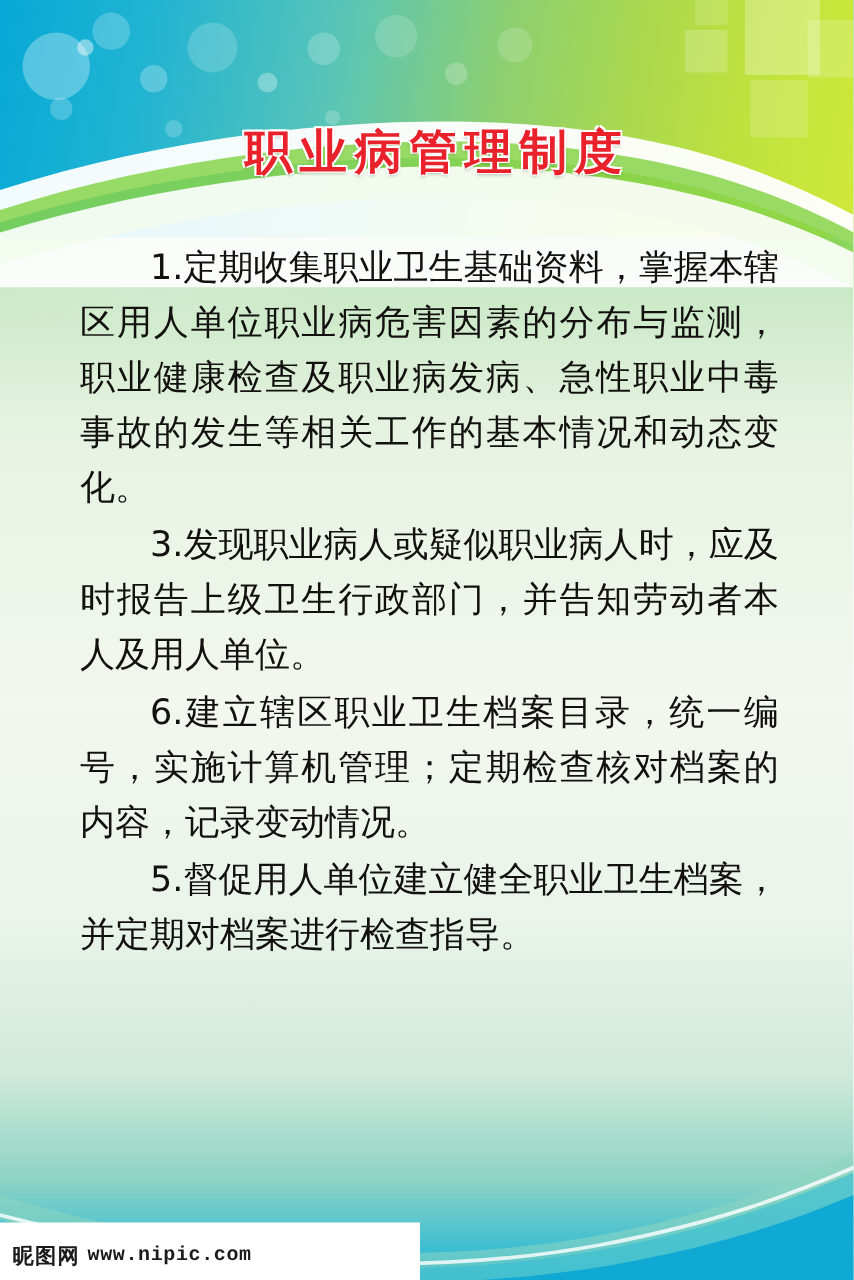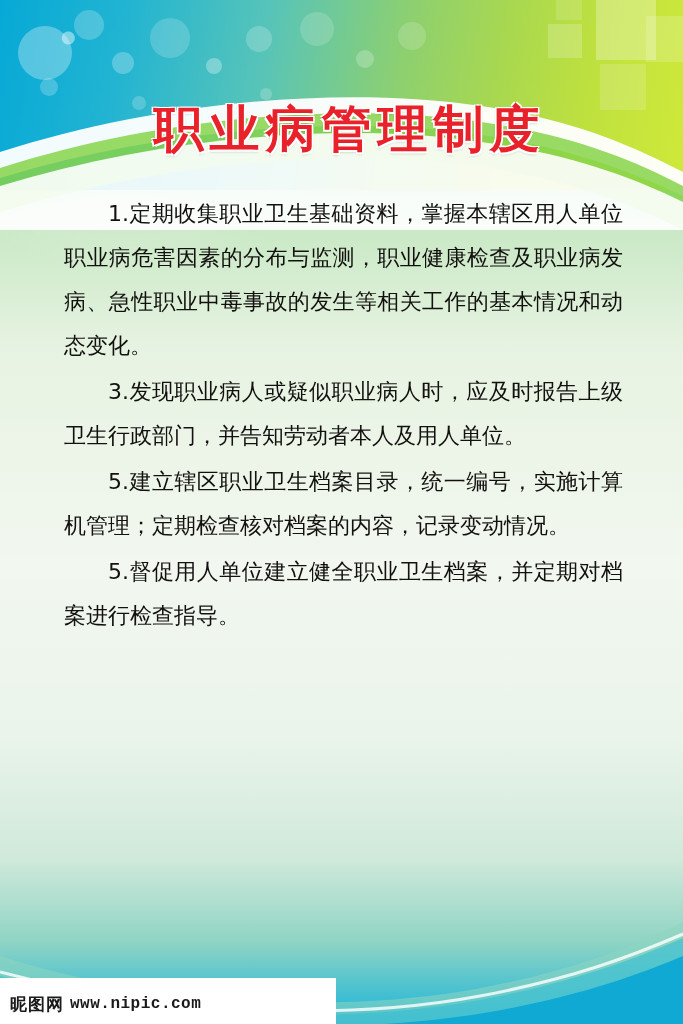--- a/index.html
+++ b/index.html
@@ -61,39 +61,39 @@
   .wave-top { position:absolute; left:0; top:0; width:683px; height:230px; }
   .wave-bottom { position:absolute; left:0; bottom:0; width:683px; height:160px; }
 
   
   .title {
     position: absolute;
     left: 16px; right: 0;
     top: 96px;
     text-align: center;
     font-family: "DejaVu Sans", "Liberation Sans", sans-serif;
-    font-size: 50px;
+    font-size: 38px;
     font-weight: bold;
     letter-spacing: 6px;
     color: #e8212b;
     text-shadow:
       -1.5px -1.5px 0 #fff, 1.5px -1.5px 0 #fff,
       -1.5px 1.5px 0 #fff, 1.5px 1.5px 0 #fff,
       0 2px 3px rgba(0,0,0,0.25);
     z-index: 5;
   }
 
   .body-text {
     position: absolute;
     left: 64px;
     right: 60px;
     top: 192px;
     z-index: 5;
     font-family: "DejaVu Sans", "Liberation Sans", sans-serif;
-    font-size: 22px;
+    font-size: 28px;
     line-height: 44px;
     color: #13110f;
     text-align: justify;
   }
   .body-text p {
     margin: 0 0 2px 0;
     text-indent: 2em;
   }
 
   
@@ -181,21 +181,21 @@
     <path d="M0,112 C160,154 340,162 480,136 C575,118 632,96 683,74 L683,160 L0,160 Z" fill="#39bfd2" opacity="0.65"></path>
     <path d="M0,132 C170,166 350,172 490,148 C580,132 635,112 683,92 L683,160 L0,160 Z" fill="#0fa9d4"></path>
     <path d="M0,108 C160,150 340,158 480,132 C575,114 632,92 683,70" fill="none" stroke="#ffffff" stroke-width="3" opacity="0.8"></path>
   </svg>
 
   <div class="title">职业病管理制度</div>
 
   <div class="body-text">
     <p>1.定期收集职业卫生基础资料，掌握本辖区用人单位职业病危害因素的分布与监测，职业健康检查及职业病发病、急性职业中毒事故的发生等相关工作的基本情况和动态变化。</p>
     <p>3.发现职业病人或疑似职业病人时，应及时报告上级卫生行政部门，并告知劳动者本人及用人单位。</p>
-    <p>5.建立辖区职业卫生档案目录，统一编号，实施计算机管理；定期检查核对档案的内容，记录变动情况。</p>
+    <p>6.建立辖区职业卫生档案目录，统一编号，实施计算机管理；定期检查核对档案的内容，记录变动情况。</p>
     <p>5.督促用人单位建立健全职业卫生档案，并定期对档案进行检查指导。</p>
   </div>
 
   <div class="footer">
     <div class="footer-left">
       <span class="brand-cn">昵图网</span>
       <span class="brand-url">www.nipic.com</span>
     </div>
   </div>
 

